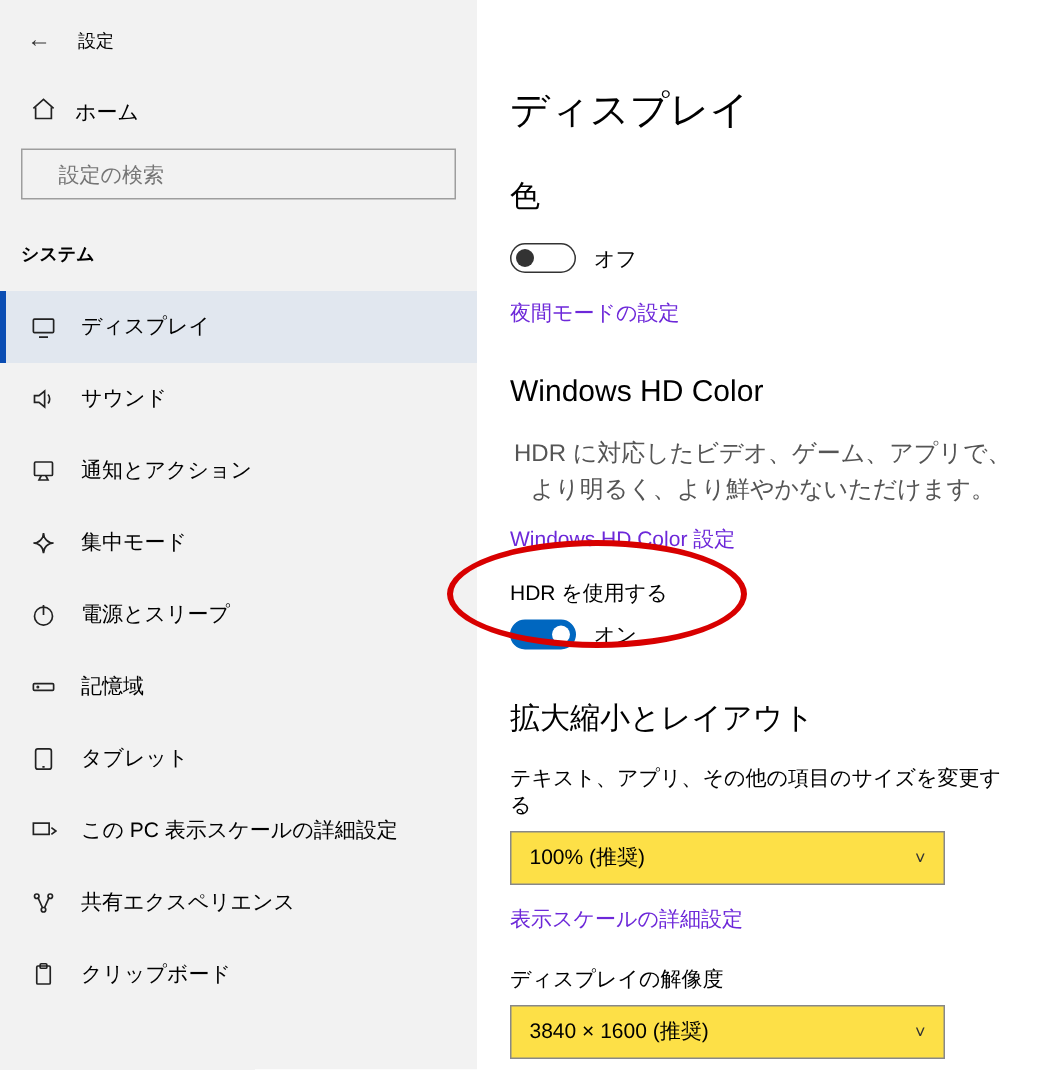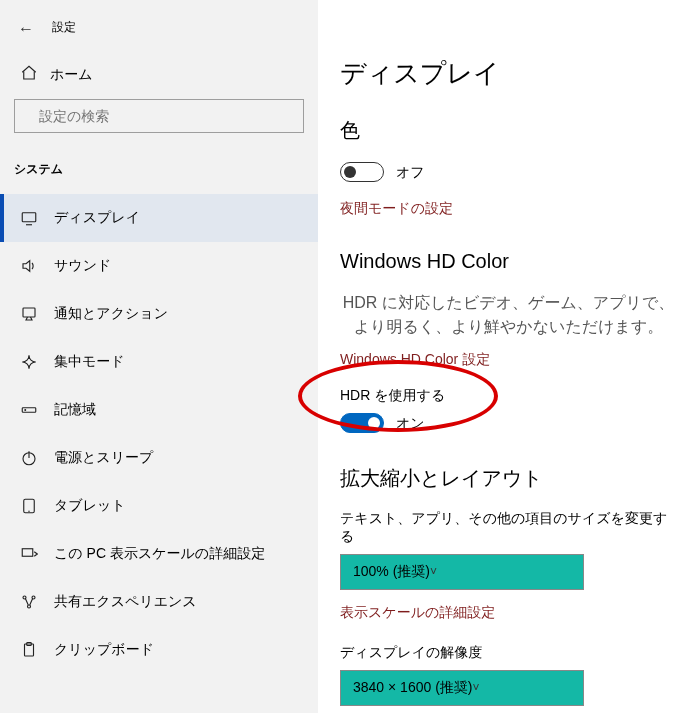--- a/index.html
+++ b/index.html
@@ -117,21 +117,21 @@
     margin-bottom: 8px;
   }
   .desc {
     font-size: 16px;
     color: #555;
     line-height: 1.5;
     margin-bottom: 12px;
     text-align: center;
   }
   .link {
-    color: #7f1d1d;
+    color: #6d28d9;
     font-size: 14px;
     cursor: default;
     display: inline-block;
     text-align: right;
   }
   .section { margin-bottom: 32px; }
 
   
   .toggle-row {
     display: flex;
@@ -165,29 +165,30 @@
   
   .annot-ellipse {
     position: absolute;
     border: 4px solid #d80000;
     border-radius: 50%;
     pointer-events: none;
   }
 
   
   .combo {
-    width: 244px;
+    width: 290px;
     height: 36px;
     border: 1px solid #888;
     display: flex;
     align-items: center;
+    justify-content: space-between;
     padding: 0 12px;
     font-size: 14px;
     margin-top: 6px;
-    background: #14b8a6;
+    background: #fde047;
   }
   .combo .chevron { font-size: 12px; color: #333; }
 </style>
 </head>
 <body>
 
 <div class="sidebar">
 
   <div class="titlebar">
     <span class="back">←</span>
@@ -250,34 +251,34 @@
       <span class="icon">
         <svg viewBox="0 0 24 24">
             <path d="M12 3c0 5-4 9-9 9 5 0 9 4 9 9 0-5 4-9 9-9-5 0-9-4-9-9z"></path>
           </svg>
       </span>
       <span>集中モード</span>
     </li>
     <li class="nav-item">
       <span class="icon">
         <svg viewBox="0 0 24 24">
+            <circle cx="12" cy="13" r="8"></circle>
+            <line x1="12" y1="3" x2="12" y2="12"></line>
+          </svg>
+      </span>
+      <span>電源とスリープ</span>
+    </li>
+    <li class="nav-item">
+      <span class="icon">
+        <svg viewBox="0 0 24 24">
             <rect x="3" y="9" width="18" height="6" rx="1"></rect>
             <circle cx="7" cy="12" r="0.6"></circle>
           </svg>
       </span>
       <span>記憶域</span>
-    </li>
-    <li class="nav-item">
-      <span class="icon">
-        <svg viewBox="0 0 24 24">
-            <circle cx="12" cy="13" r="8"></circle>
-            <line x1="12" y1="3" x2="12" y2="12"></line>
-          </svg>
-      </span>
-      <span>電源とスリープ</span>
     </li>
     <li class="nav-item">
       <span class="icon">
         <svg viewBox="0 0 24 24">
             <rect x="5" y="3" width="14" height="18" rx="2"></rect>
             <line x1="11" y1="19" x2="13" y2="19"></line>
           </svg>
       </span>
       <span>タブレット</span>
     </li>

